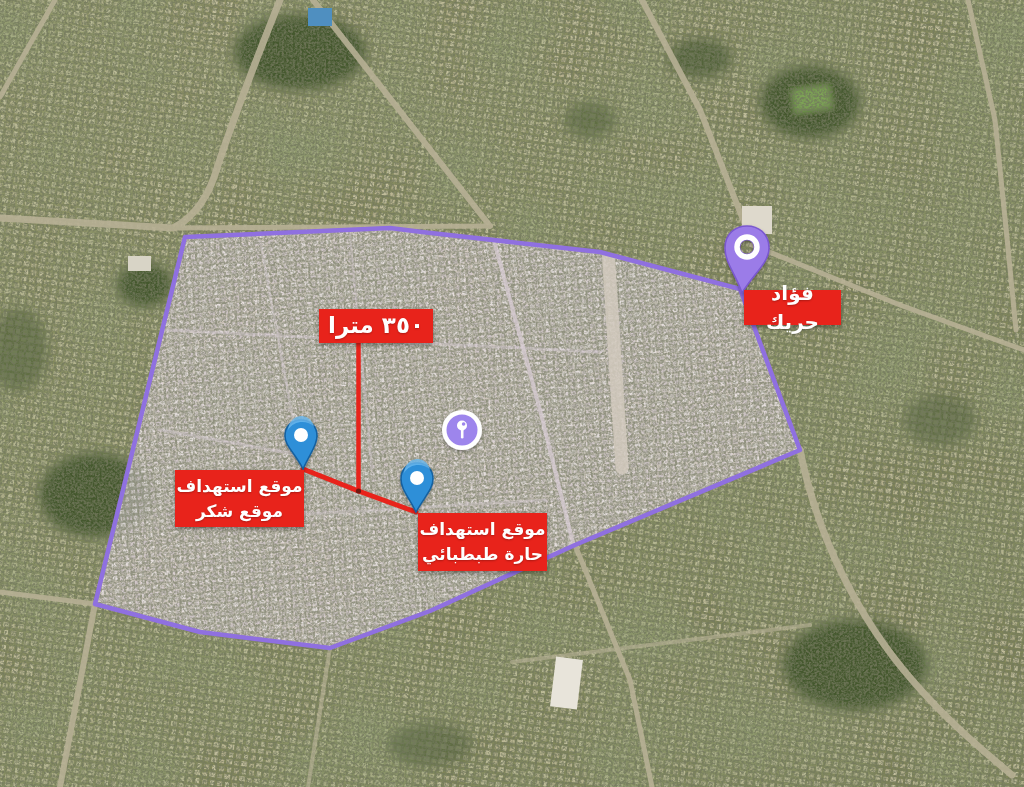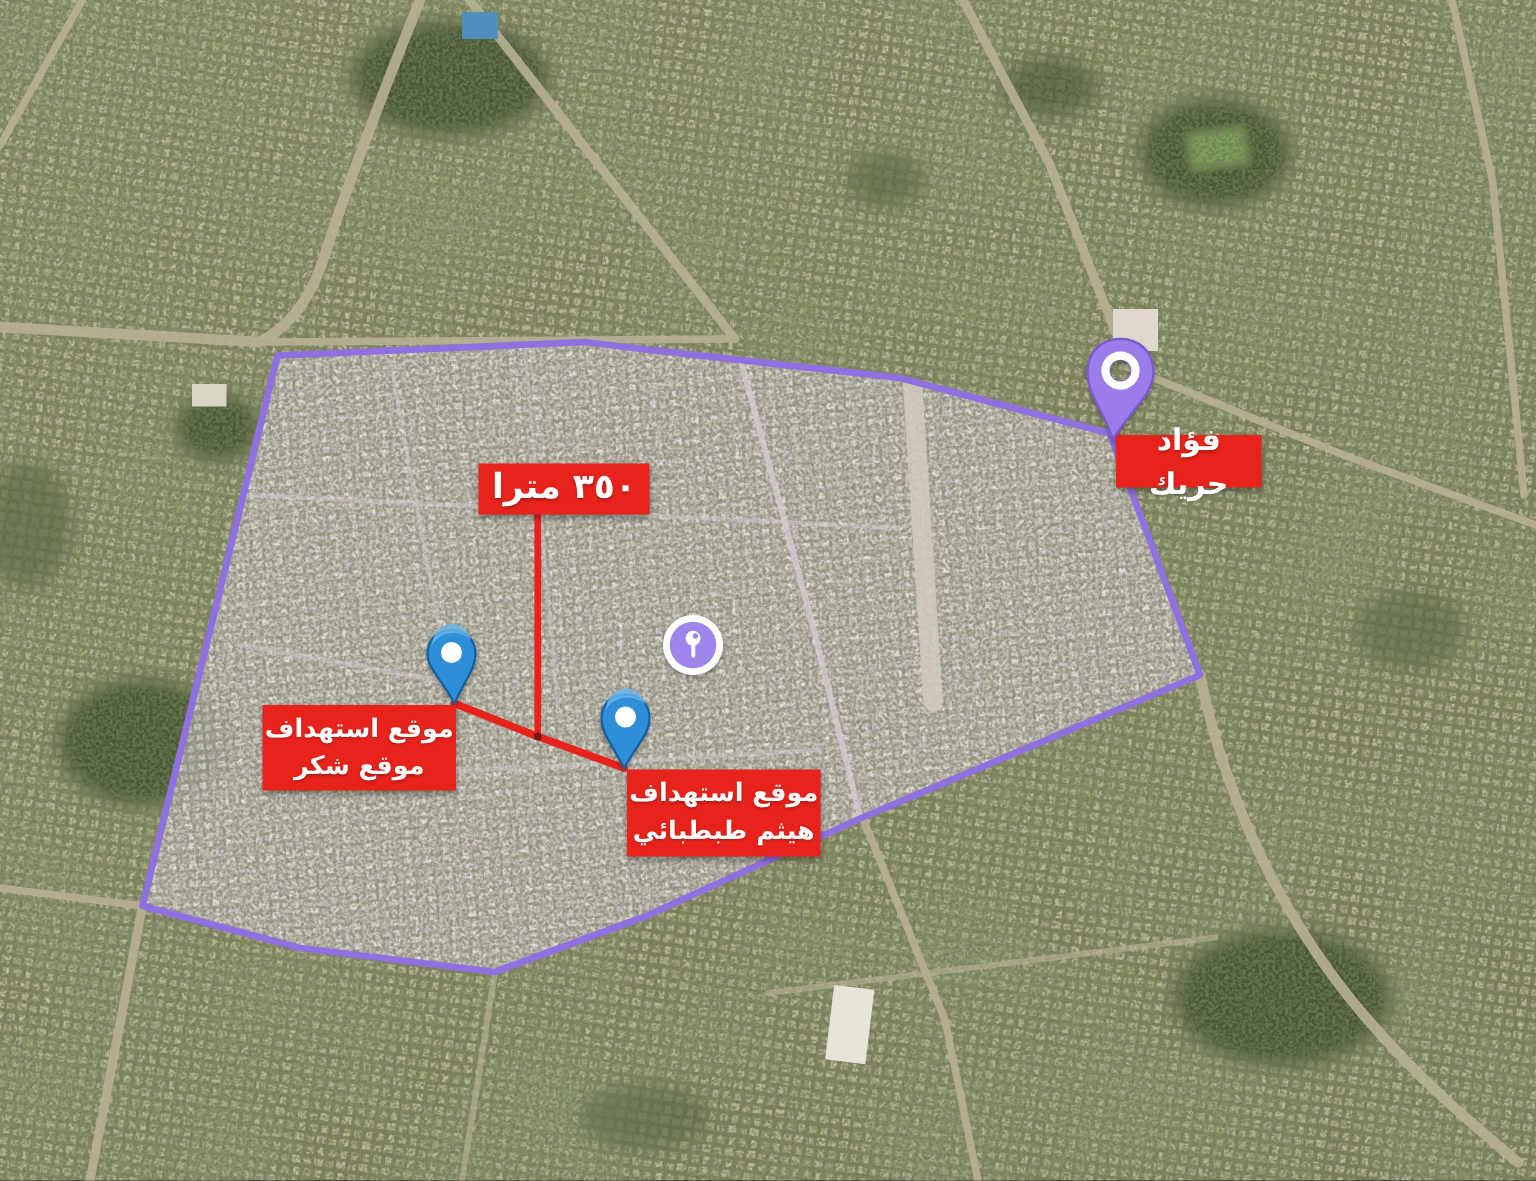--- a/index.html
+++ b/index.html
@@ -171,16 +171,16 @@
     <span>٣٥٠ مترا</span>
   </div>
 
   <div class="label" id="label-fouad" dir="rtl">
     <span>موقع استهداف</span>
     <span>موقع شكر</span>
   </div>
 
   <div class="label" id="label-haytham" dir="rtl">
     <span>موقع استهداف</span>
-    <span>هيثم طبطبائي</span>
+    <span>حارة طبطبائي</span>
   </div>
 
 </div>
 
 </body></html>

